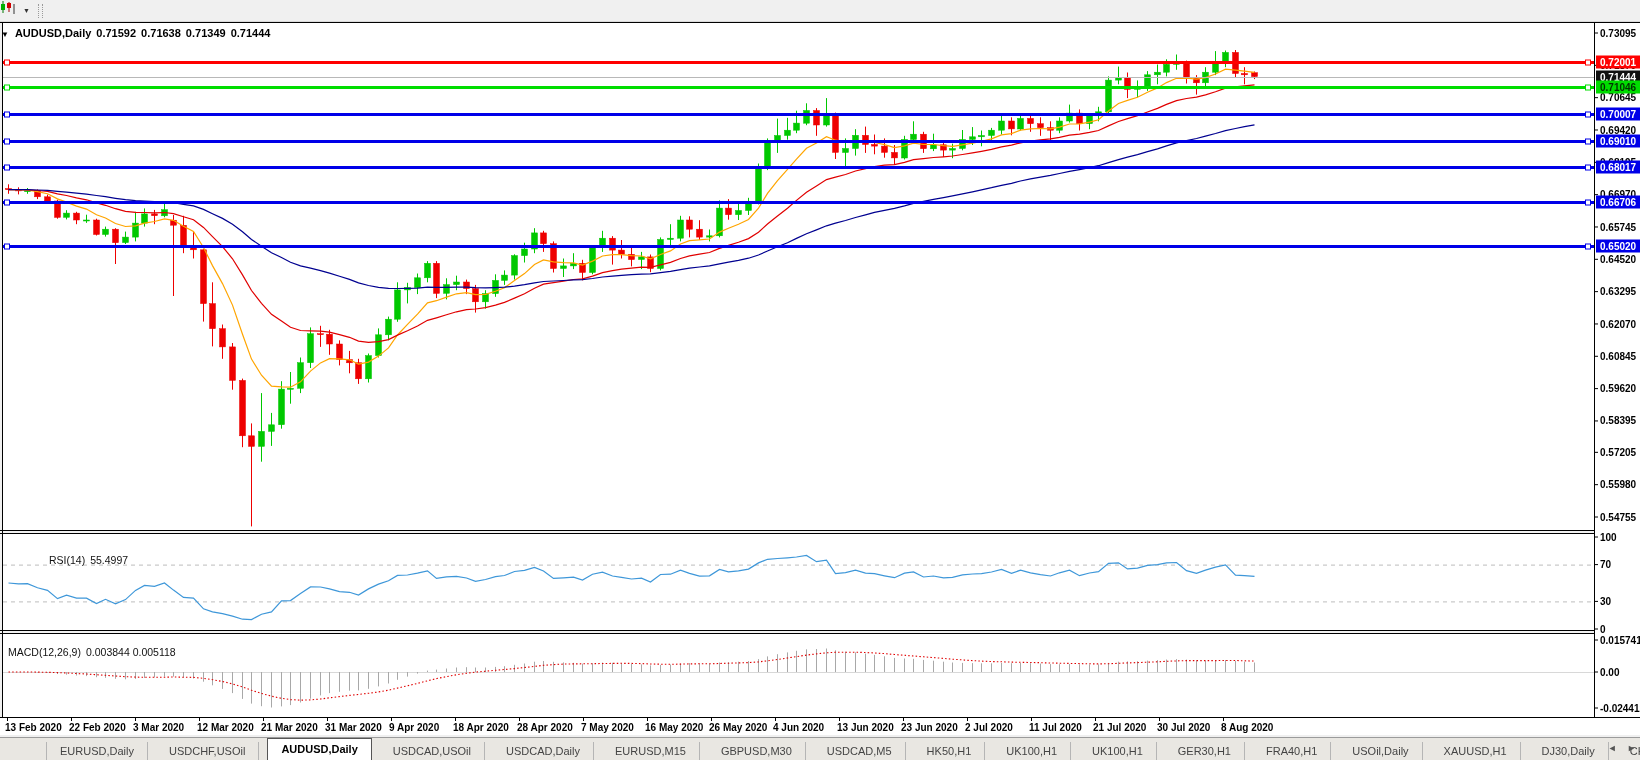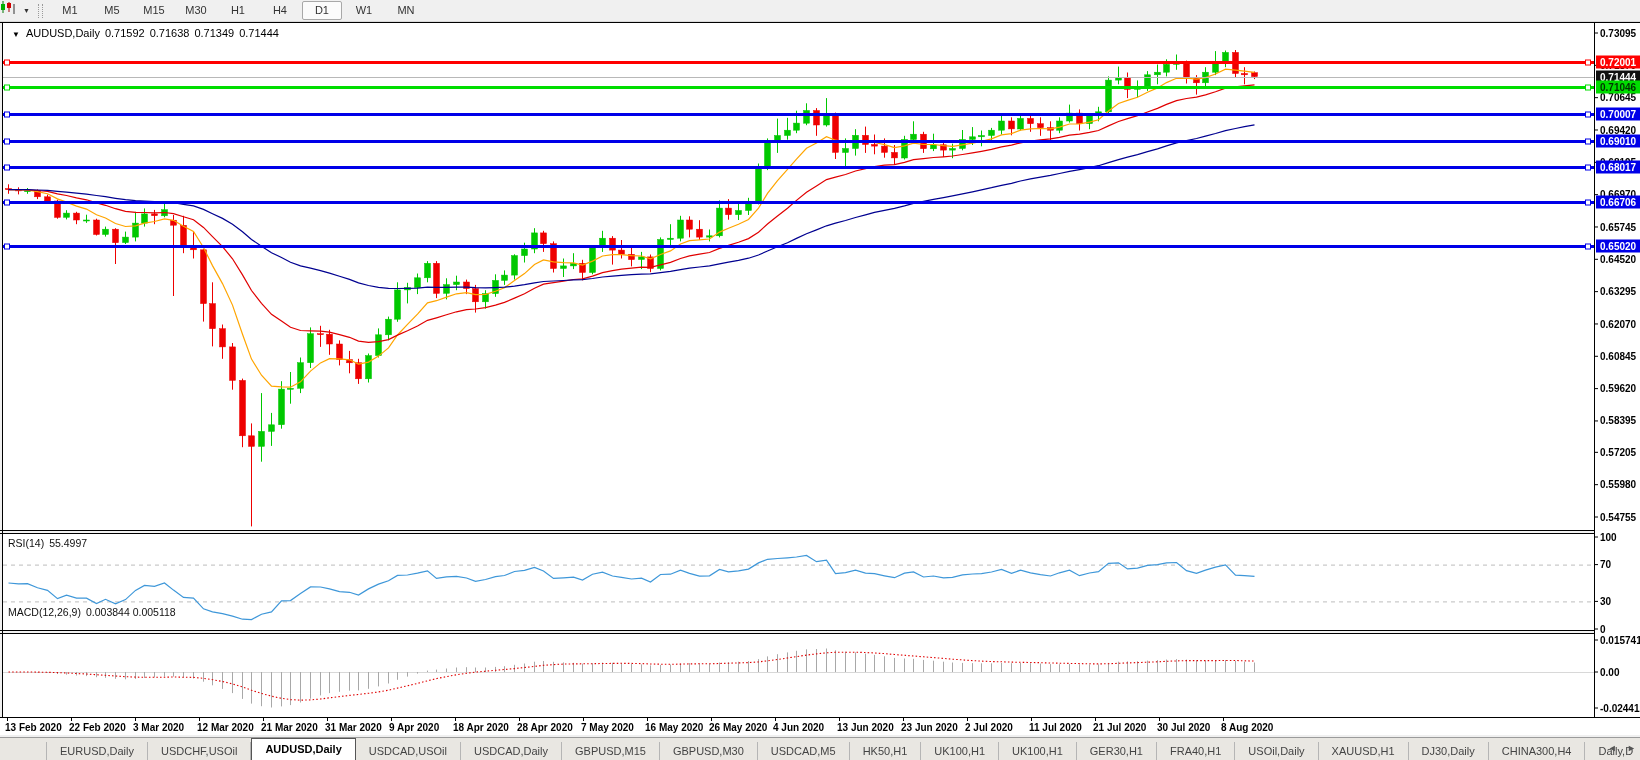--- a/index.html
+++ b/index.html
@@ -8,29 +8,29 @@
   
   .toolbar{position:absolute;left:0;top:0;width:1640px;height:21px;background:#f0f0f0;
            border-bottom:1px solid #d9d9d9;display:flex;align-items:center;font-size:11px;color:#222;}
   .tbicon{width:20px;height:16px;margin-left:3px;display:inline-flex;align-items:center;justify-content:center;cursor:pointer;}
   .caret{font-size:7px;color:#333;margin:0 4px 0 0;cursor:pointer;}
   .grip{width:3px;height:14px;border-left:1px dotted #9a9a9a;border-right:1px dotted #9a9a9a;margin:0 6px 0 4px;}
   .tfbtn{min-width:30px;height:17px;line-height:17px;text-align:center;padding:0 4px;margin:0 1px;
          color:#333;cursor:pointer;border:1px solid transparent;}
   .tfbtn.active{background:#fbfbfb;border:1px solid #a8a8a8;border-radius:2px;}
   
-  .chart-title{position:absolute;left:12px;top:27px;font-size:11px;font-weight:normal;color:#000;z-index:5;}
+  .chart-title{position:absolute;left:1px;top:27px;font-size:11px;font-weight:bold;color:#000;z-index:5;}
   .chart-title .tri{font-size:8px;margin-right:6px;}
   .chart-title span.v{margin-left:5px;}
   .ind-label{position:absolute;left:8px;font-size:10.5px;color:#111;z-index:5;}
   .ind-label span.v{margin-left:5px;}
   
   .tabbar{position:absolute;left:0;top:737px;width:1640px;height:23px;background:#e9e7e2;
           border-top:1px solid #9b9b9b;display:flex;align-items:flex-end;font-size:11px;color:#444;
-          padding-left:46px;box-sizing:border-box;}
+          padding-left:46px;box-sizing:border-box;gap:8px;}
   .tab{height:18px;line-height:18px;padding:0 13px;border-right:1px solid #b5b5b5;cursor:pointer;white-space:nowrap;}
   .tab:first-child{border-left:1px solid #b5b5b5;}
   .tab.active{background:#ffffff;font-weight:bold;color:#000;height:21px;line-height:21px;
               border:1px solid #555;border-bottom:none;}
   .tabscroll{position:absolute;right:4px;top:743px;font-size:9px;color:#555;z-index:6;}
   .tabscroll span{cursor:pointer;margin-left:8px;}
   svg{position:absolute;left:0;top:0;}
 </style>
 </head>
 <body>
@@ -42,31 +42,20 @@
       <svg width="16" height="15" viewBox="0 0 16 15">
         <line x1="3" y1="1" x2="3" y2="13" stroke="#007800" stroke-width="1"></line>
         <rect x="1" y="4" width="4" height="6" fill="#00b000"></rect>
         <line x1="9" y1="2" x2="9" y2="12" stroke="#a00000" stroke-width="1"></line>
         <rect x="7" y="3" width="4" height="5" fill="#d00000"></rect>
         <line x1="14" y1="4" x2="14" y2="14" stroke="#333" stroke-width="1"></line>
       </svg>
     </span>
     <span class="caret">▼</span>
     <span class="grip"></span>
-    <div id="tf-buttons" style="display:flex;">
-        <div class="tfbtn">M1</div>
-        <div class="tfbtn">M5</div>
-        <div class="tfbtn">M15</div>
-        <div class="tfbtn">M30</div>
-        <div class="tfbtn">H1</div>
-        <div class="tfbtn">H4</div>
-        <div class="tfbtn active">D1</div>
-        <div class="tfbtn">W1</div>
-        <div class="tfbtn">MN</div>
-      </div>
   </div>
 
   <svg id="cv" width="1640" height="760">
       <rect x="2" y="22" width="1637" height="695" fill="#ffffff" stroke="none"></rect>
       <rect x="0" y="717" width="1640" height="18" fill="#ffffff"></rect>
       <g>
         <g>
           <line x1="8.5" y1="184.3" x2="8.5" y2="193.8" stroke="#ee0000" stroke-width="1"></line>
           <rect x="5.5" y="188.6" width="6" height="1.1" fill="#ee0000" stroke="#ee0000" stroke-width="0.5"></rect>
         </g>
@@ -858,34 +847,34 @@
       <line x1="1159.5" y1="718" x2="1159.5" y2="721" stroke="#000"></line>
       <text x="1157" y="731" font-family="&quot;Liberation Sans&quot;,sans-serif" font-size="10px" font-weight="bold" fill="#000">30 Jul 2020</text>
       <line x1="1223.5" y1="718" x2="1223.5" y2="721" stroke="#000"></line>
       <text x="1221" y="731" font-family="&quot;Liberation Sans&quot;,sans-serif" font-size="10px" font-weight="bold" fill="#000">8 Aug 2020</text>
     </svg>
 
   <div class="chart-title">
     <span class="tri">▼</span><span>AUDUSD,Daily</span><span class="v">0.71592</span><span class="v">0.71638</span><span class="v">0.71349</span><span class="v">0.71444</span>
   </div>
 
-  <div class="ind-label" style="top:537px;">
+  <div class="ind-label" style="top:554px;margin-left:41px;">
     <span>RSI(14)</span><span class="v">55.4997</span>
   </div>
-  <div class="ind-label" style="top:606px;">
+  <div class="ind-label" style="top:646px;">
     <span>MACD(12,26,9)</span><span class="v">0.003844 0.005118</span>
   </div>
 
   <div class="tabbar" id="tabbar">
       <div class="tab">EURUSD,Daily</div>
       <div class="tab">USDCHF,USOil</div>
       <div class="tab active">AUDUSD,Daily</div>
       <div class="tab">USDCAD,USOil</div>
       <div class="tab">USDCAD,Daily</div>
-      <div class="tab">GBPUSD,M15</div>
+      <div class="tab">EURUSD,M15</div>
       <div class="tab">GBPUSD,M30</div>
       <div class="tab">USDCAD,M5</div>
       <div class="tab">HK50,H1</div>
       <div class="tab">UK100,H1</div>
       <div class="tab">UK100,H1</div>
       <div class="tab">GER30,H1</div>
       <div class="tab">FRA40,H1</div>
       <div class="tab">USOil,Daily</div>
       <div class="tab">XAUUSD,H1</div>
       <div class="tab">DJ30,Daily</div>

